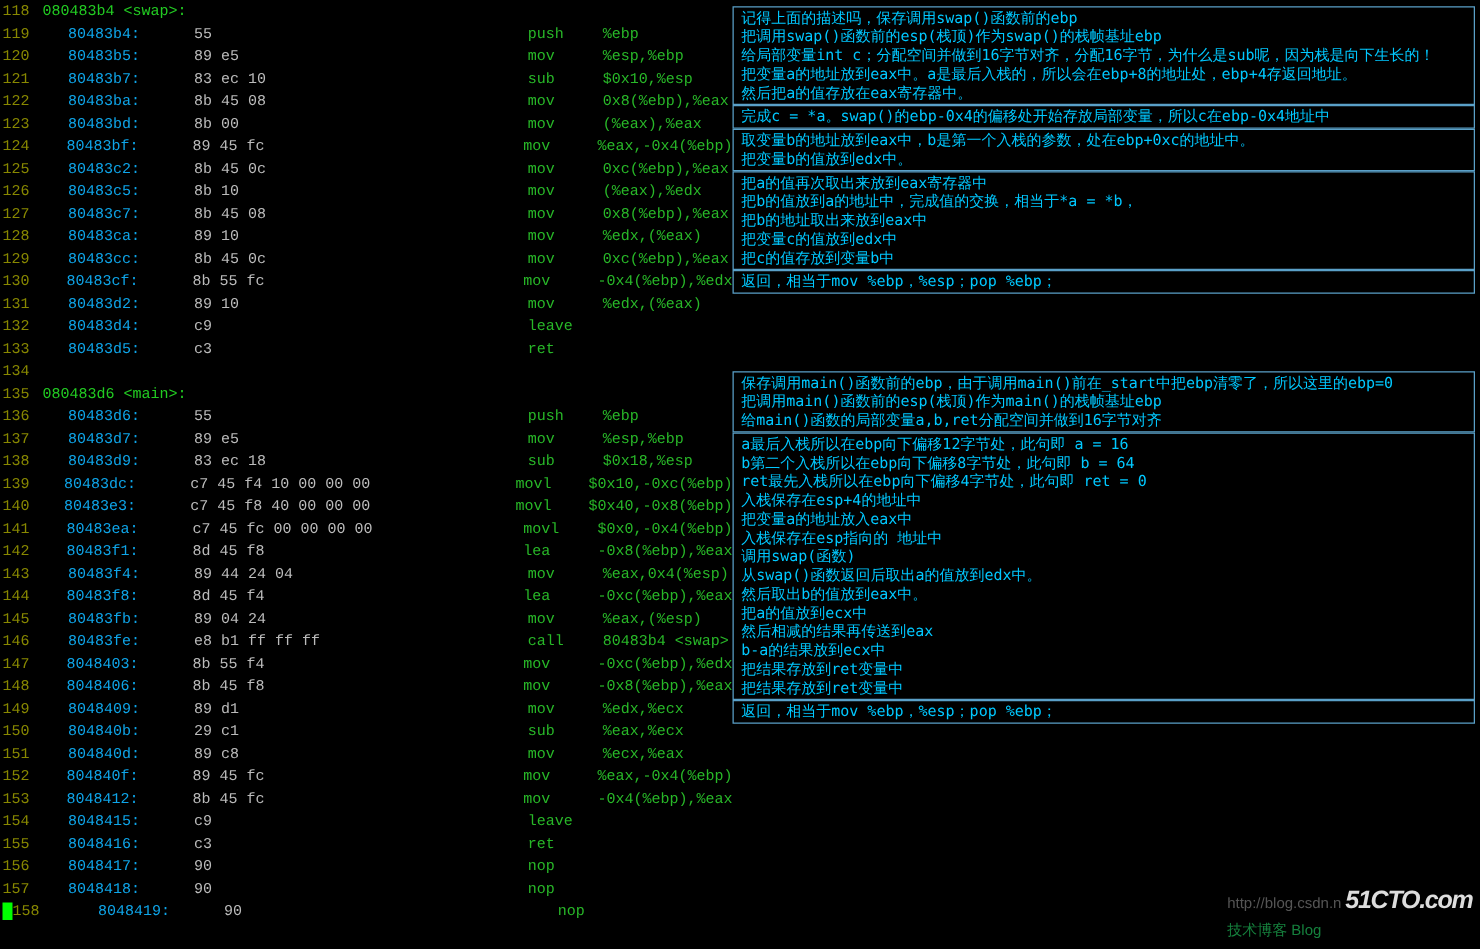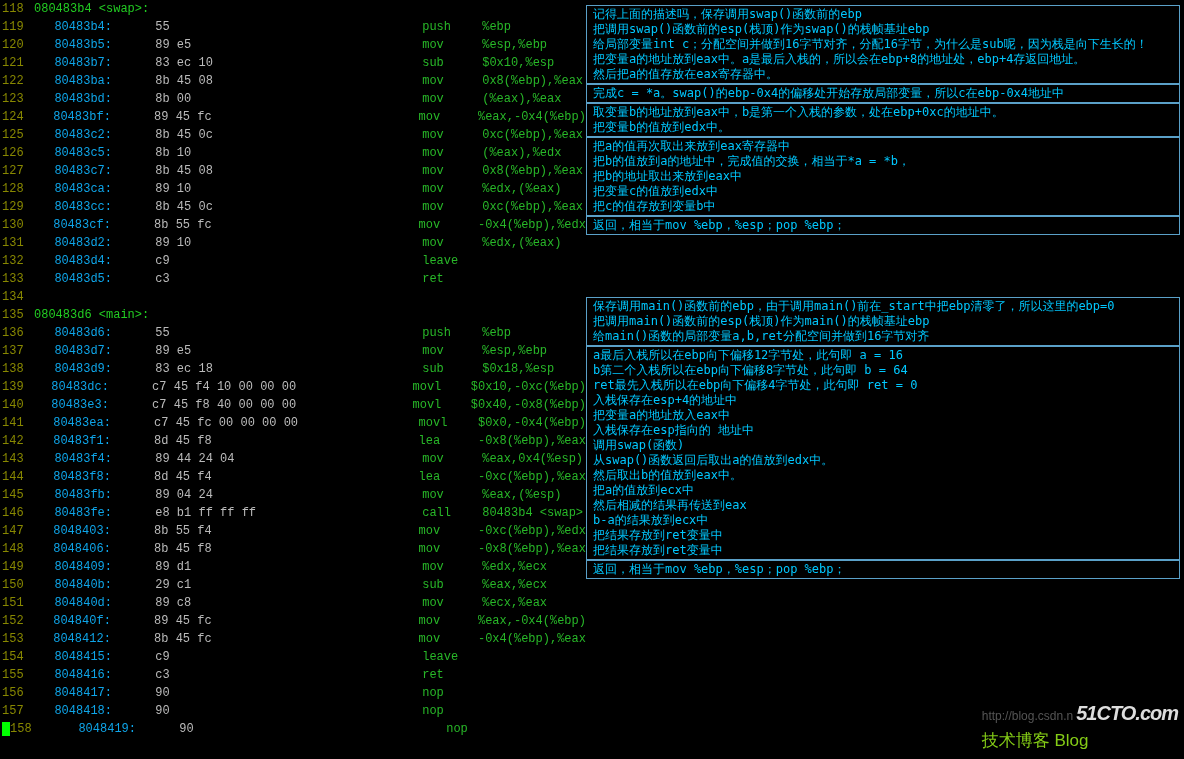--- a/index.html
+++ b/index.html
@@ -52,21 +52,21 @@
     right:6px; bottom:6px;
     color:#888;
     font-family:Arial,Helvetica,sans-serif;
     font-size:11px;
   }
   .wm-logo {
     font-size:20px; font-weight:bold; font-style:italic;
     color:#ddd; letter-spacing:-1px;
     text-shadow:1px 1px 2px #000;
   }
-  .wm-sub { font-size:17px; color:#84cc16; }
+  .wm-sub { font-size:12px; color:#15803d; }
   .url { color:#555; font-size:12px; }
 </style>
 </head>
 <body>
 
 <div class="code-pane" id="code-pane">
     <div class="row"><span class="ln">118</span><span class="addr-head">080483b4 &lt;swap&gt;:</span></div>
     <div class="row"><span class="ln">119</span><span class="addr">80483b4:</span><span>      </span><span class="hex hexcol">55</span><span class="op">push</span><span class="arg">%ebp</span></div>
     <div class="row"><span class="ln">120</span><span class="addr">80483b5:</span><span>      </span><span class="hex hexcol">89 e5</span><span class="op">mov</span><span class="arg">%esp,%ebp</span></div>
     <div class="row"><span class="ln">121</span><span class="addr">80483b7:</span><span>      </span><span class="hex hexcol">83 ec 10</span><span class="op">sub</span><span class="arg">$0x10,%esp</span></div>

